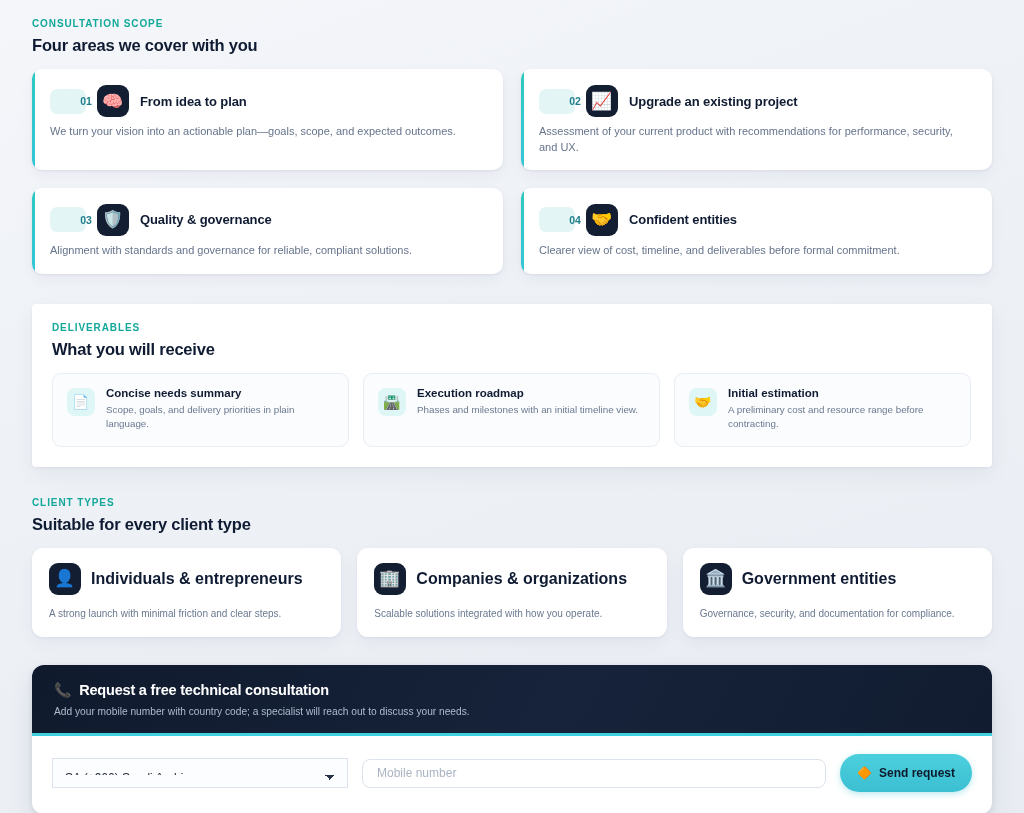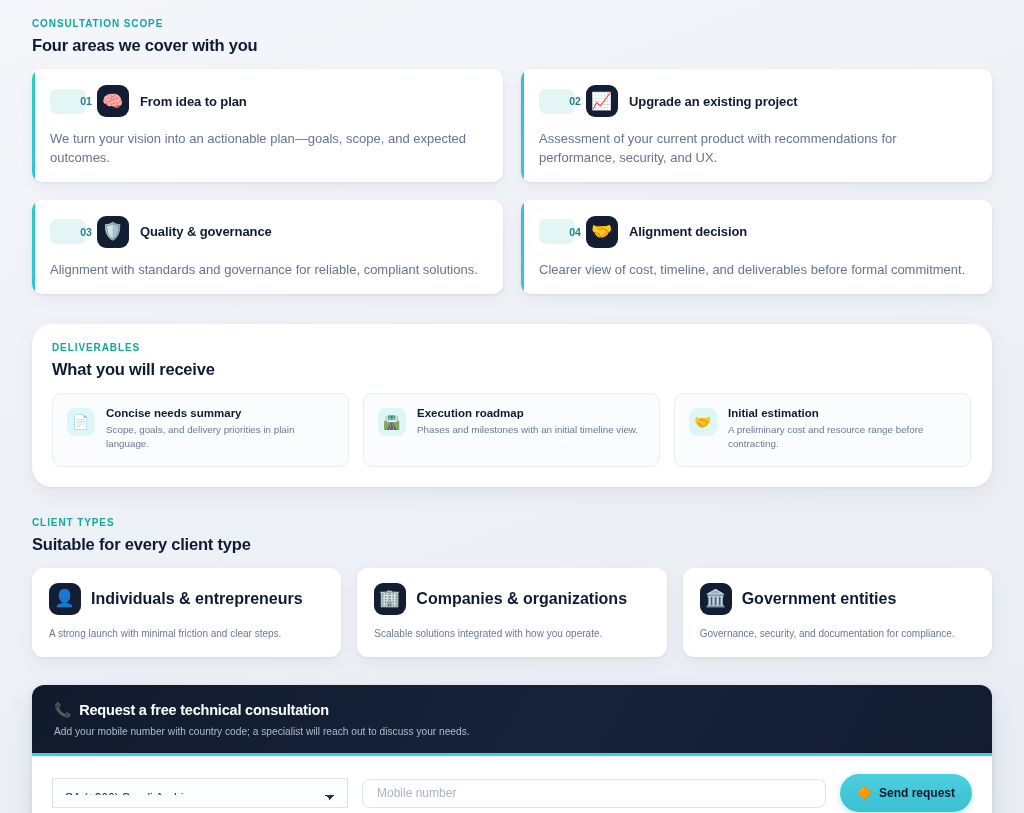--- a/index.html
+++ b/index.html
@@ -88,30 +88,30 @@
     flex: 0 0 auto;
   }
   .scope-name {
     font-size: 13px;
     font-weight: 700;
     color: #0f1b32;
     letter-spacing: -0.1px;
     text-align: right;
   }
   .scope-desc {
-    margin-top: 13px;
-    font-size: 13px;
+    margin-top: 7px;
+    font-size: 11px;
     color: #66748c;
     line-height: 1.45;
   }
 
   
   .panel {
     background: #ffffff;
-    border-radius: 20px;
+    border-radius: 4px;
     padding: 18px 21px 20px 20px;
     box-shadow: 0 1px 3px rgba(16,32,63,0.06), 0 8px 22px rgba(16,32,63,0.05);
     margin-top: 30px;
   }
   .deliver-grid {
     display: grid;
     grid-template-columns: 1fr 1fr 1fr;
     gap: 14px;
     margin-top: 2px;
   }
@@ -303,21 +303,21 @@
           <span class="icon-tile">🛡️</span>
           <span class="scope-name">Quality &amp; governance</span>
         </div>
         <p class="scope-desc">Alignment with standards and governance for reliable, compliant solutions.</p>
       </div>
 
       <div class="scope-card">
         <div class="scope-head">
           <span class="num-badge">04</span>
           <span class="icon-tile">🤝</span>
-          <span class="scope-name">Alignment decision</span>
+          <span class="scope-name">Confident entities</span>
         </div>
         <p class="scope-desc">Clearer view of cost, timeline, and deliverables before formal commitment.</p>
       </div>
 
     </div>
   </section>
 
   <section class="panel">
     <div class="eyebrow">DELIVERABLES</div>
     <h2 class="section-title">What you will receive</h2>

